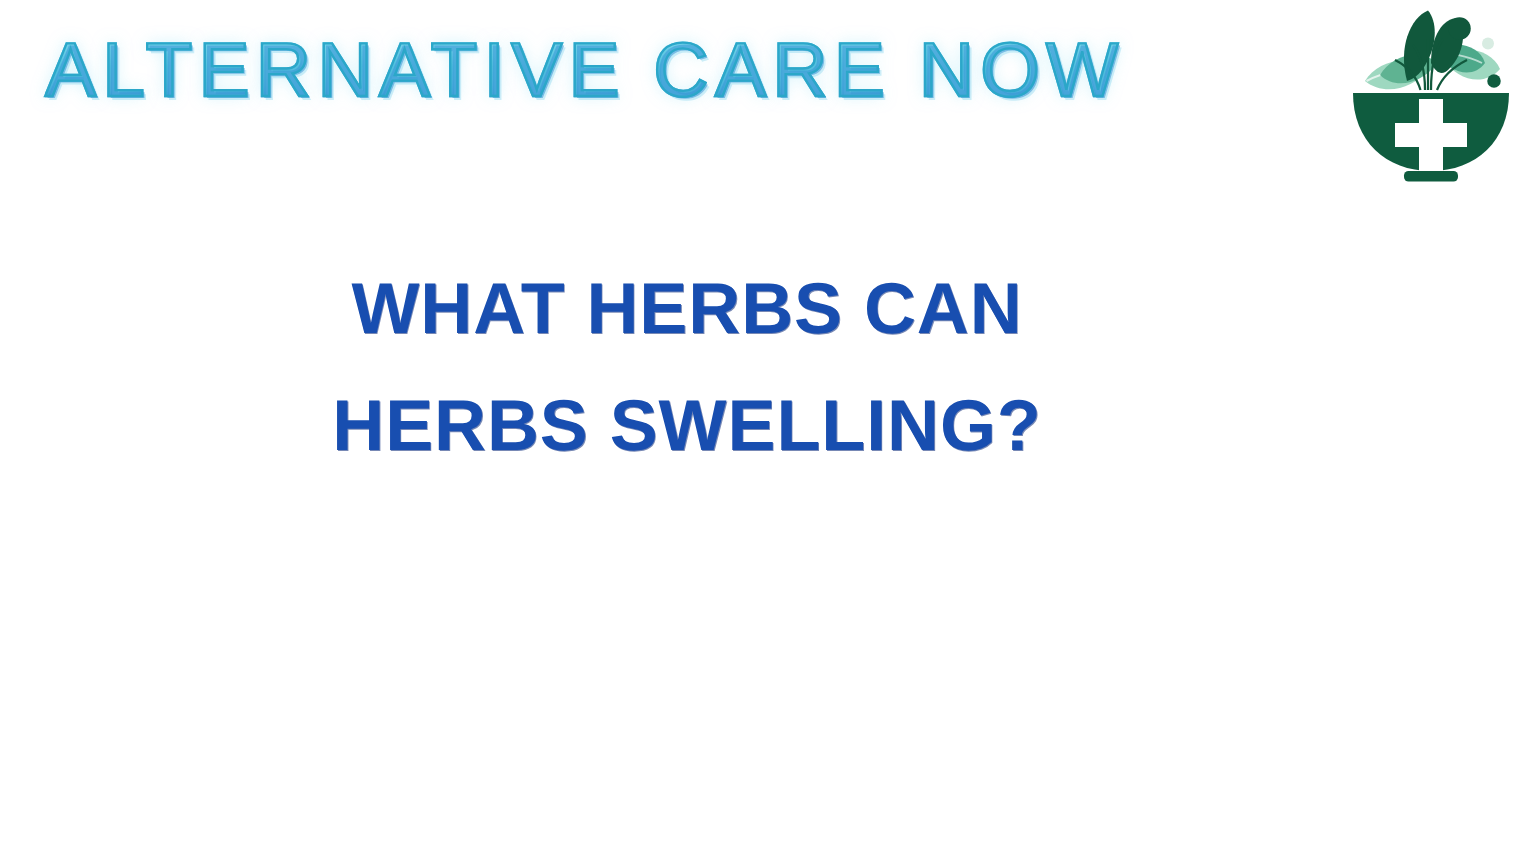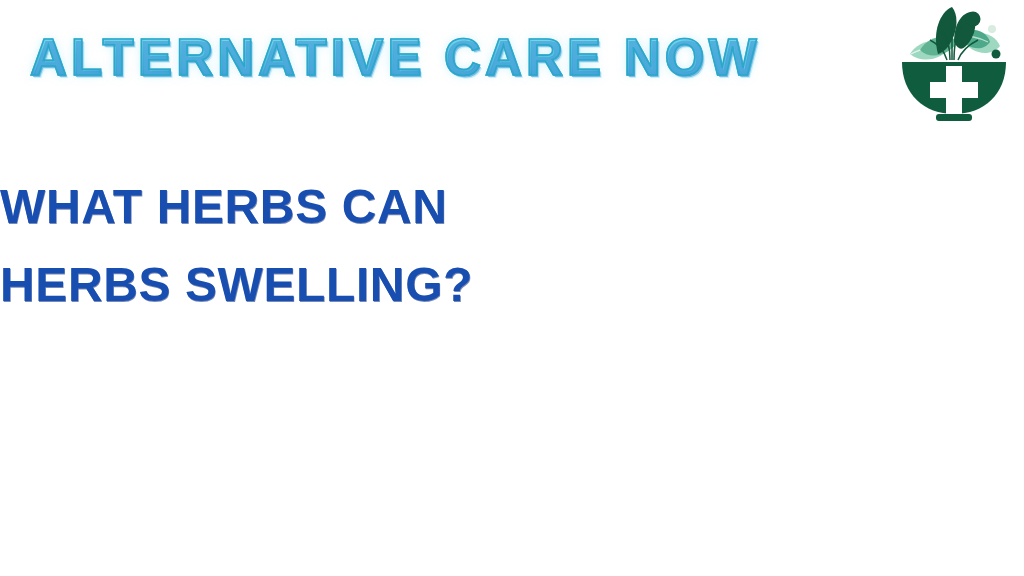--- a/index.html
+++ b/index.html
@@ -27,24 +27,24 @@
     position: absolute;
     top: 0;
     left: 0;
     width: 1024px;
     height: 130px;
   }
 
   .brand-title {
     position: absolute;
     left: 30px;
-    top: 28px;
+    top: 17px;
     font-family: "Liberation Sans", sans-serif;
     font-size: 51px;
-    font-weight: bold;
+    font-weight: normal;
     letter-spacing: 4.2px;
     line-height: 60px;
     white-space: nowrap;
     color: transparent;
     -webkit-text-stroke: 1.6px #2ba7c9;
     text-shadow:
        1.5px 1.5px 0 rgba(56,150,214,0.55),
        2.5px 2.5px 0 rgba(120,205,235,0.35),
        0 0 10px rgba(150,225,245,0.55);
     background: linear-gradient(180deg, #8fe3f2 0%, #3fb6d8 45%, #2f8fd0 100%);
@@ -61,20 +61,21 @@
     height: 124px;
   }
   .brand-logo svg { display: block; width: 124px; height: 124px; }
 
   
   .headline-block {
     position: absolute;
     left: 0;
     top: 176px;
     width: 916px;
+    text-align: center;
   }
   .headline-line {
     font-family: "Liberation Sans", sans-serif;
     font-weight: bold;
     font-size: 48px;
     line-height: 62px;
     letter-spacing: 0.6px;
     color: #184eb0;
     text-shadow: 0.6px 0.6px 0 rgba(10,40,120,0.55);
     white-space: nowrap;

